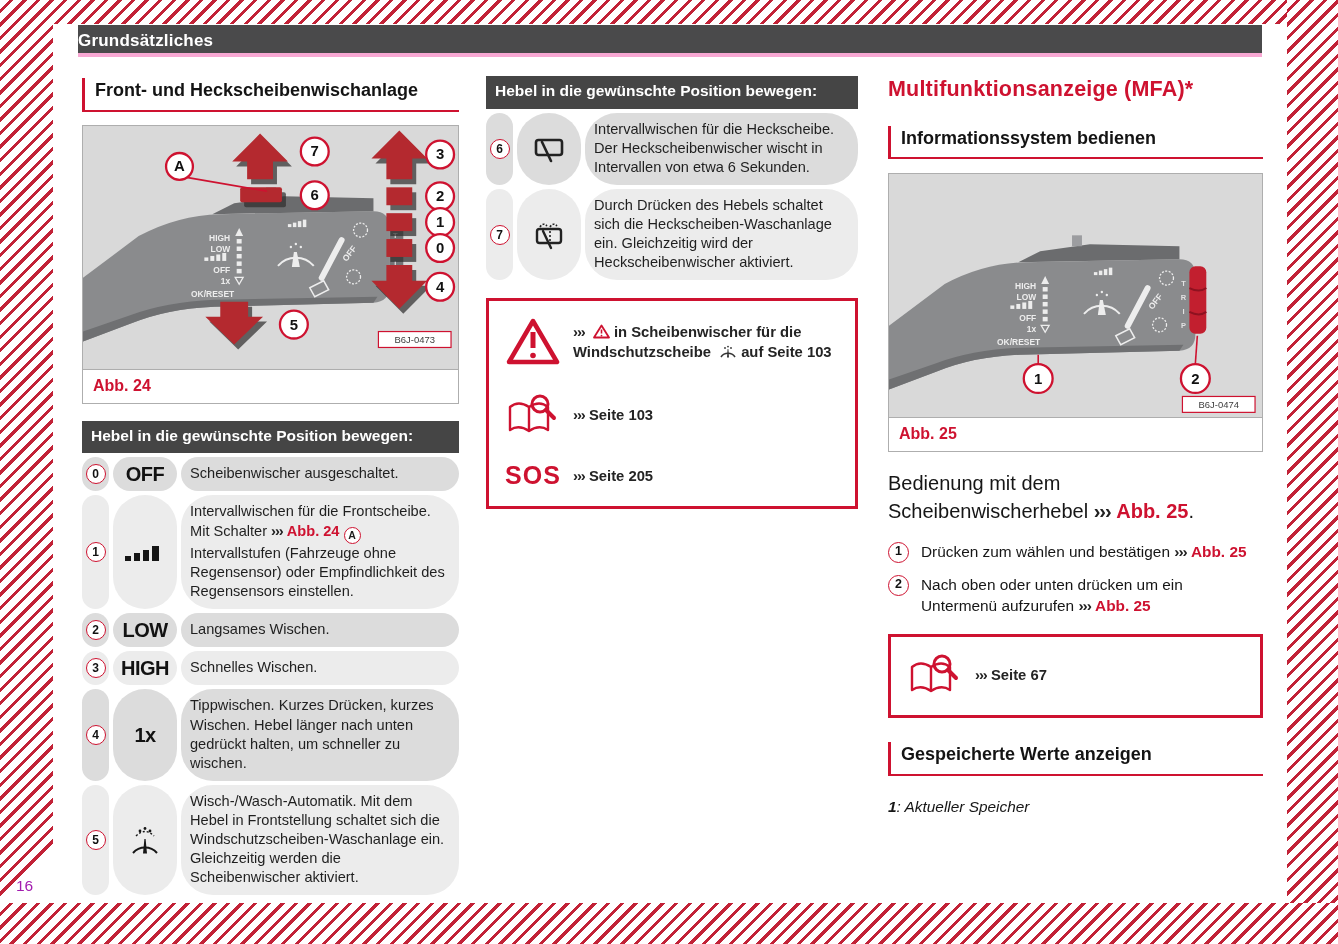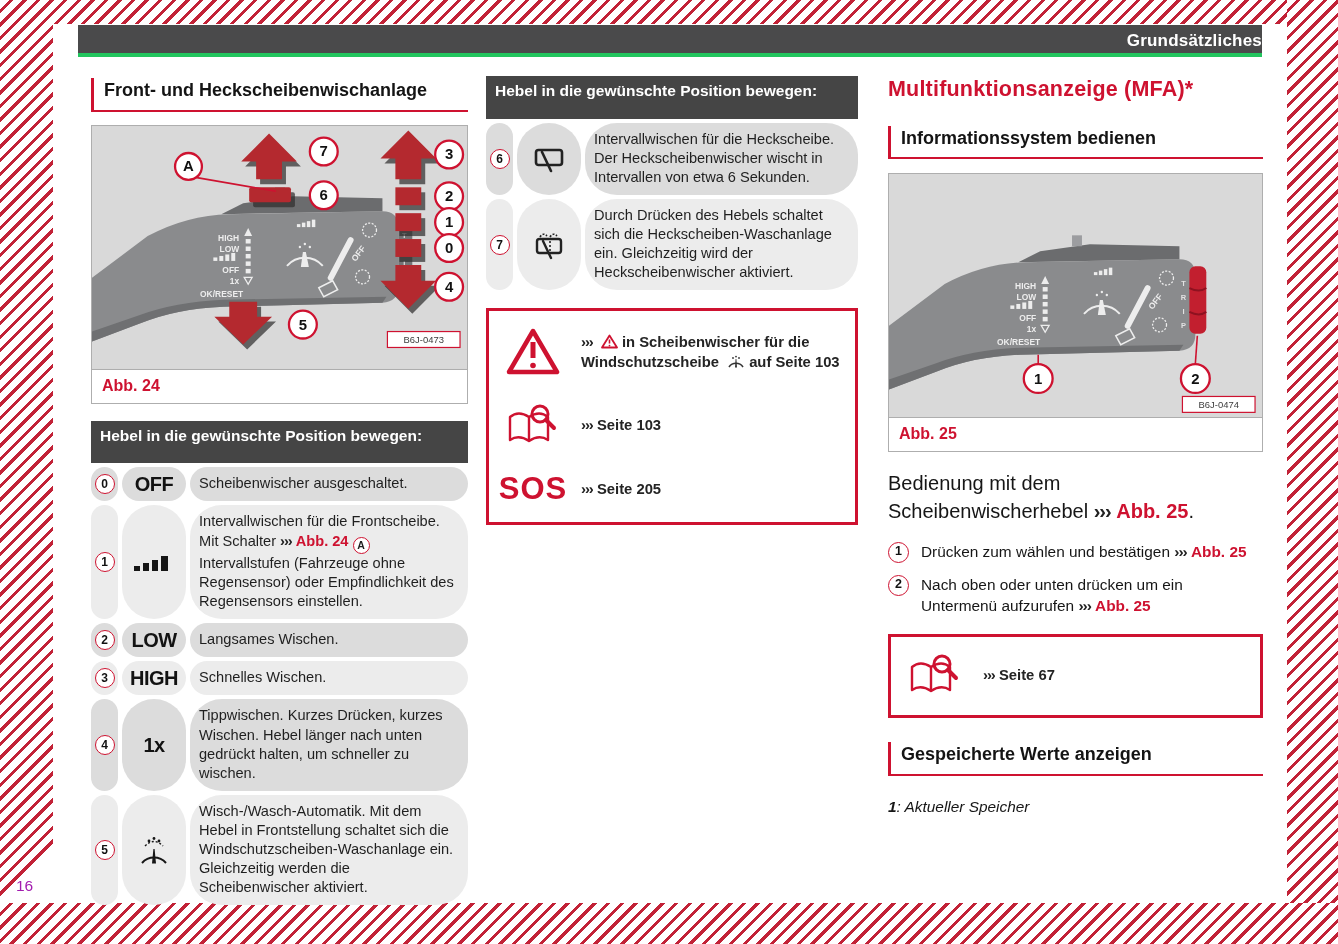--- a/index.html
+++ b/index.html
@@ -31,26 +31,26 @@
     clip-path:polygon(100% 0,100% 100%,4% 100%);
   }
   .page-num{
     position:absolute;left:16px;top:877px;font-size:15.5px;color:#a21caf;
   }
   .page{
     position:absolute;left:53px;top:24px;width:1234px;height:879px;background:#ffffff;
   }
   .main-header{
     position:absolute;left:25px;top:1px;width:1184px;height:32px;
-    background:var(--bar);border-bottom:4px solid #22c55e;
-    color:#fff;font-weight:bold;font-size:17px;line-height:32px;text-align:right;
+    background:var(--bar);border-bottom:4px solid #f9a8d4;
+    color:#fff;font-weight:bold;font-size:17px;line-height:32px;text-align:left;
     letter-spacing:.2px;
   }
   .col{position:absolute;top:54px;}
-  .col-left{left:38px;width:377px;}
+  .col-left{left:29px;width:377px;}
   .col-mid{left:433px;top:52px;width:372px;}
   .col-right{left:835px;width:375px;}
 
   .section-heading{
     font-size:18px;font-weight:bold;color:#141414;line-height:1.15;
     border-left:3px solid var(--red);border-bottom:2px solid var(--red);
     padding:2px 0 9px 10px;
   }
   
   .figure{margin:13px 0 0;border:1px solid #aeaeae;}
@@ -66,21 +66,21 @@
   .cot{font-size:15px;font-weight:bold;fill:#111;text-anchor:middle;}
   .arrow{fill:#b4292f;}
   .ashadow{fill:#2e2c2c;opacity:.7;}
   .codebox{fill:#fff;stroke:var(--red);stroke-width:1.2px;}
   .codetext{font-size:9.5px;fill:#3c3c3c;text-anchor:middle;}
 
   
   .htable{margin-top:17px;}
   .htable-header{
     background:#454545;color:#fff;font-weight:bold;font-size:15.5px;
-    padding:6px 9px 18px;line-height:1.2;
+    padding:6px 9px 8px;line-height:1.2;
   }
   .trow{display:grid;grid-template-columns:27px 64px 1fr;gap:0 4px;margin-top:4px;}
   .trow .cell{min-height:34px;border-radius:32px;}
   .shade-a .cell{background:var(--rowA);}
   .shade-b .cell{background:var(--rowB);}
   .cell-num,.cell-icon{display:flex;align-items:center;justify-content:center;}
   .icon-word{font-weight:bold;font-size:20px;letter-spacing:-.5px;color:#121212;}
   .cell-text{padding:7px 9px 8px;font-size:14.6px;line-height:1.31;color:#1f1f1f;}
   .cnum{
     width:20px;height:20px;border:1.6px solid var(--red);border-radius:50%;
@@ -89,26 +89,26 @@
   }
   .chev{font-weight:bold;letter-spacing:-1px;color:#222;}
   .ref{color:var(--red);font-weight:bold;}
   .badge-a{
     display:inline-flex;width:17px;height:17px;border:1.5px solid var(--red);
     border-radius:50%;align-items:center;justify-content:center;
     font-size:10.5px;font-weight:bold;vertical-align:-3px;background:#fff;
   }
   
   .note-box{border:3px solid var(--red);margin-top:18px;padding:16px 12px 18px;}
-  .note-row{display:grid;grid-template-columns:64px 1fr;gap:0 16px;align-items:center;}
+  .note-row{display:grid;grid-template-columns:64px 1fr;gap:0 8px;align-items:center;}
   .note-row + .note-row{margin-top:26px;}
   .note-icon{display:flex;justify-content:center;align-items:center;}
   .note-text{font-size:14.8px;font-weight:bold;color:#242424;line-height:1.4;}
   .inline-ic{vertical-align:-2px;margin:0 4px;}
-  .sos{font-size:31px;font-weight:bold;color:var(--red);letter-spacing:1px;line-height:1;white-space:nowrap;}
+  .sos{font-size:25px;font-weight:bold;color:var(--red);letter-spacing:1px;line-height:1;white-space:nowrap;}
 
   
   .mfa-title{color:var(--red);font-size:21.5px;font-weight:bold;letter-spacing:.2px;line-height:1.1;}
   .col-right .section-heading{margin-top:24px;}
   .para{margin:18px 0 0;font-size:20px;line-height:1.38;color:#161616;}
   .items{margin-top:15px;}
   .ritem{display:grid;grid-template-columns:27px 1fr;gap:0 6px;margin-top:11px;
          font-size:15.4px;line-height:1.38;color:#161616;}
   .ritem .cnum{width:21px;height:21px;font-size:12.5px;margin-top:1px;}
   .section-saved{margin-top:46px;}

